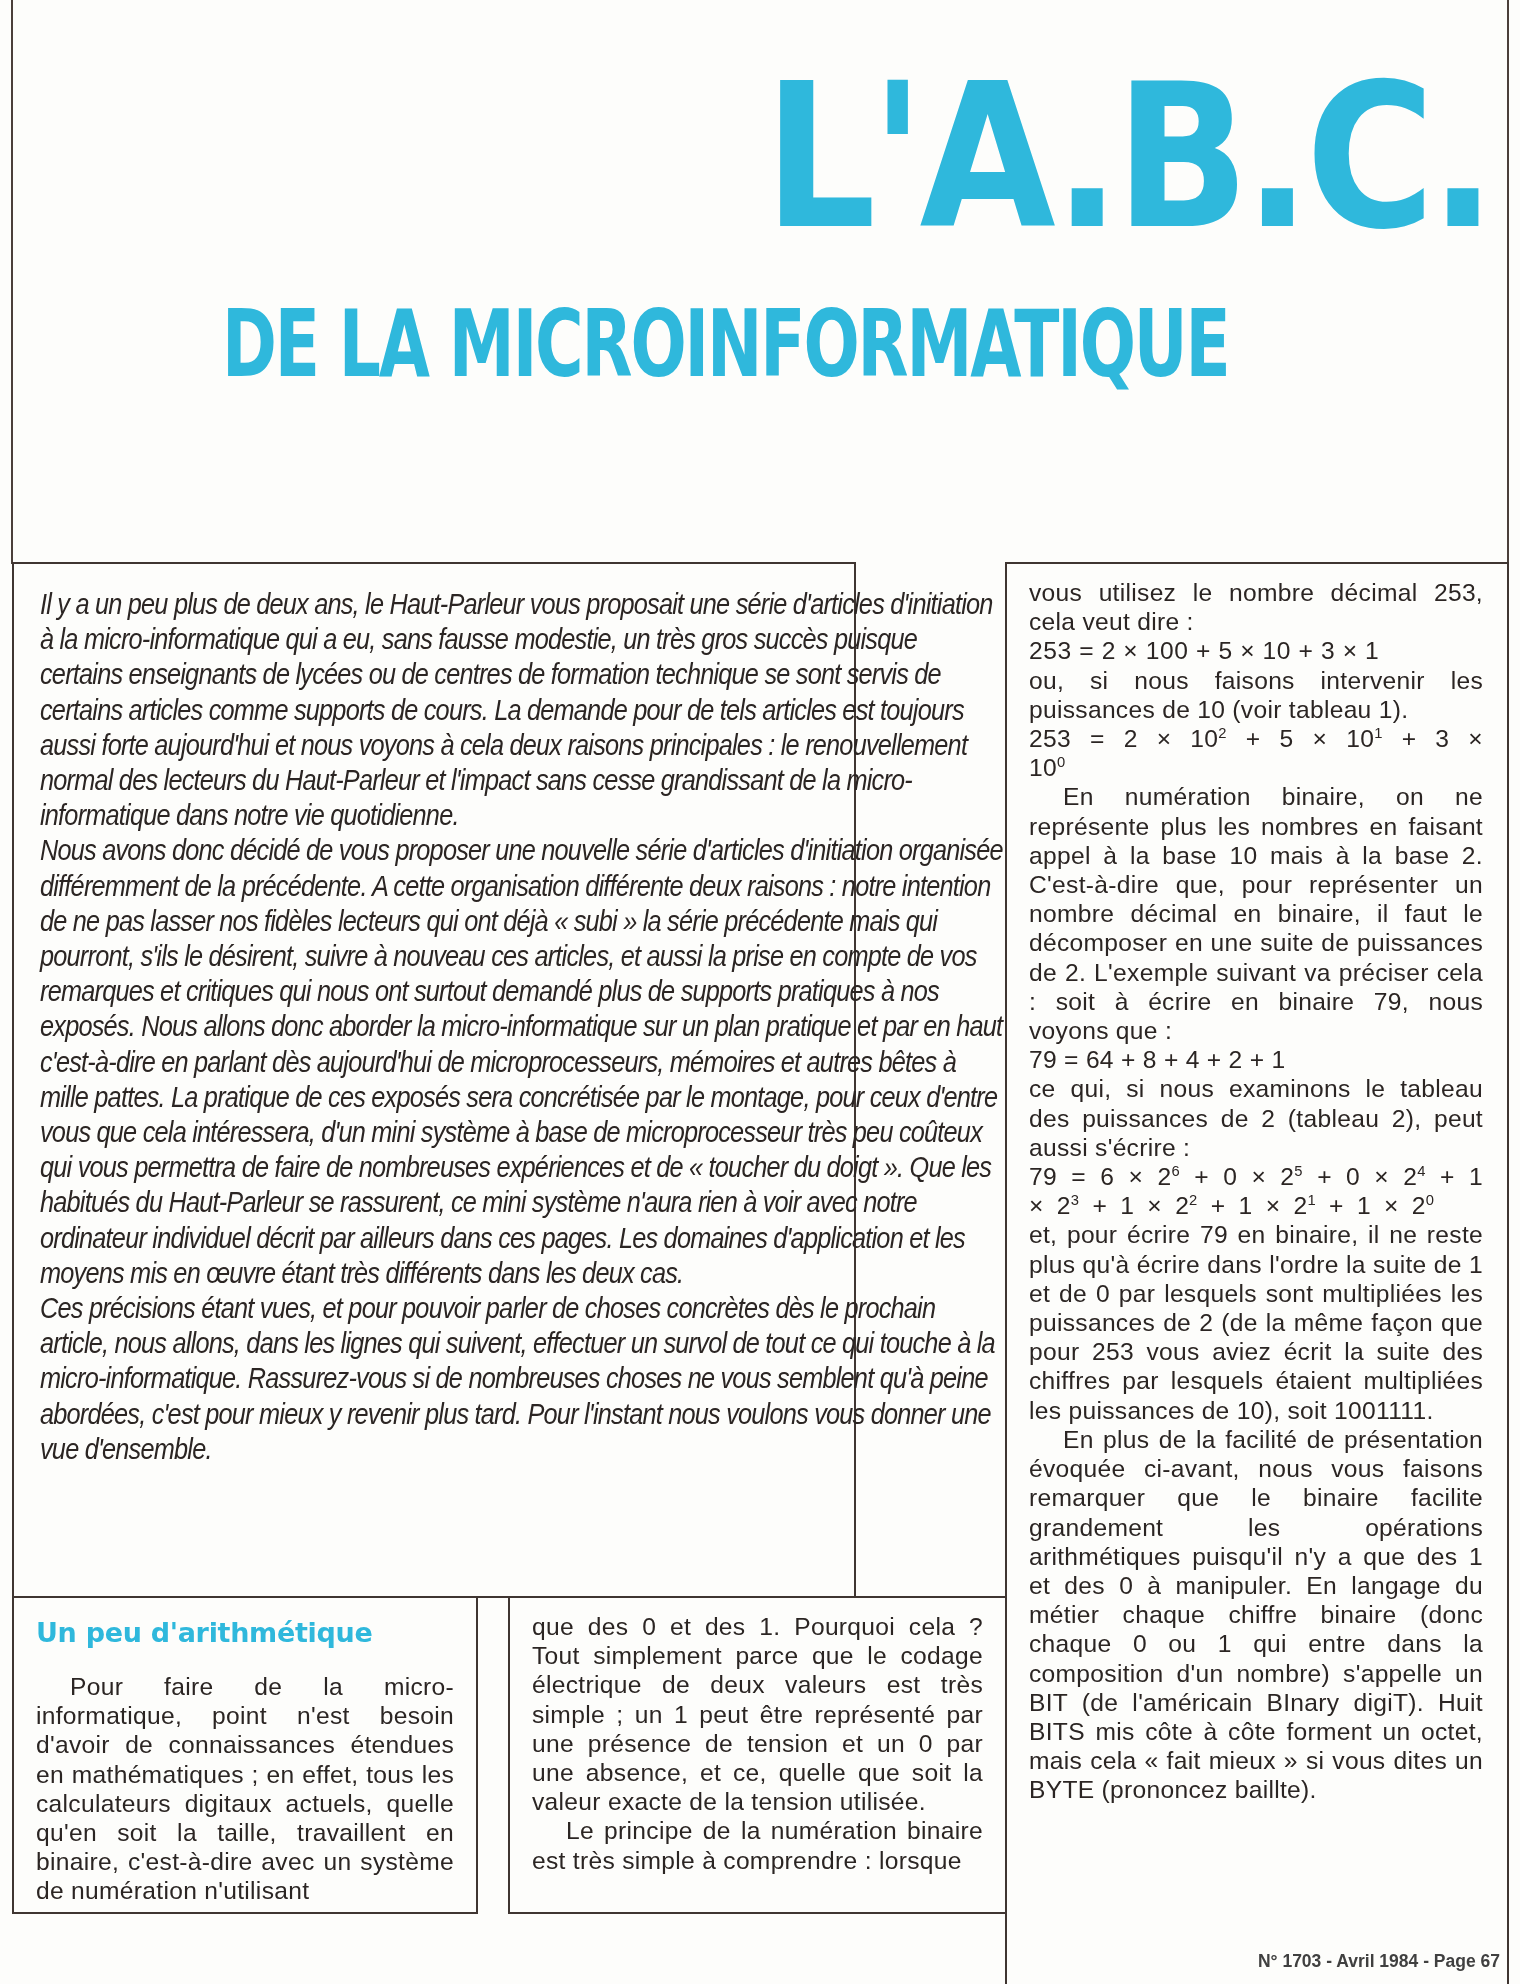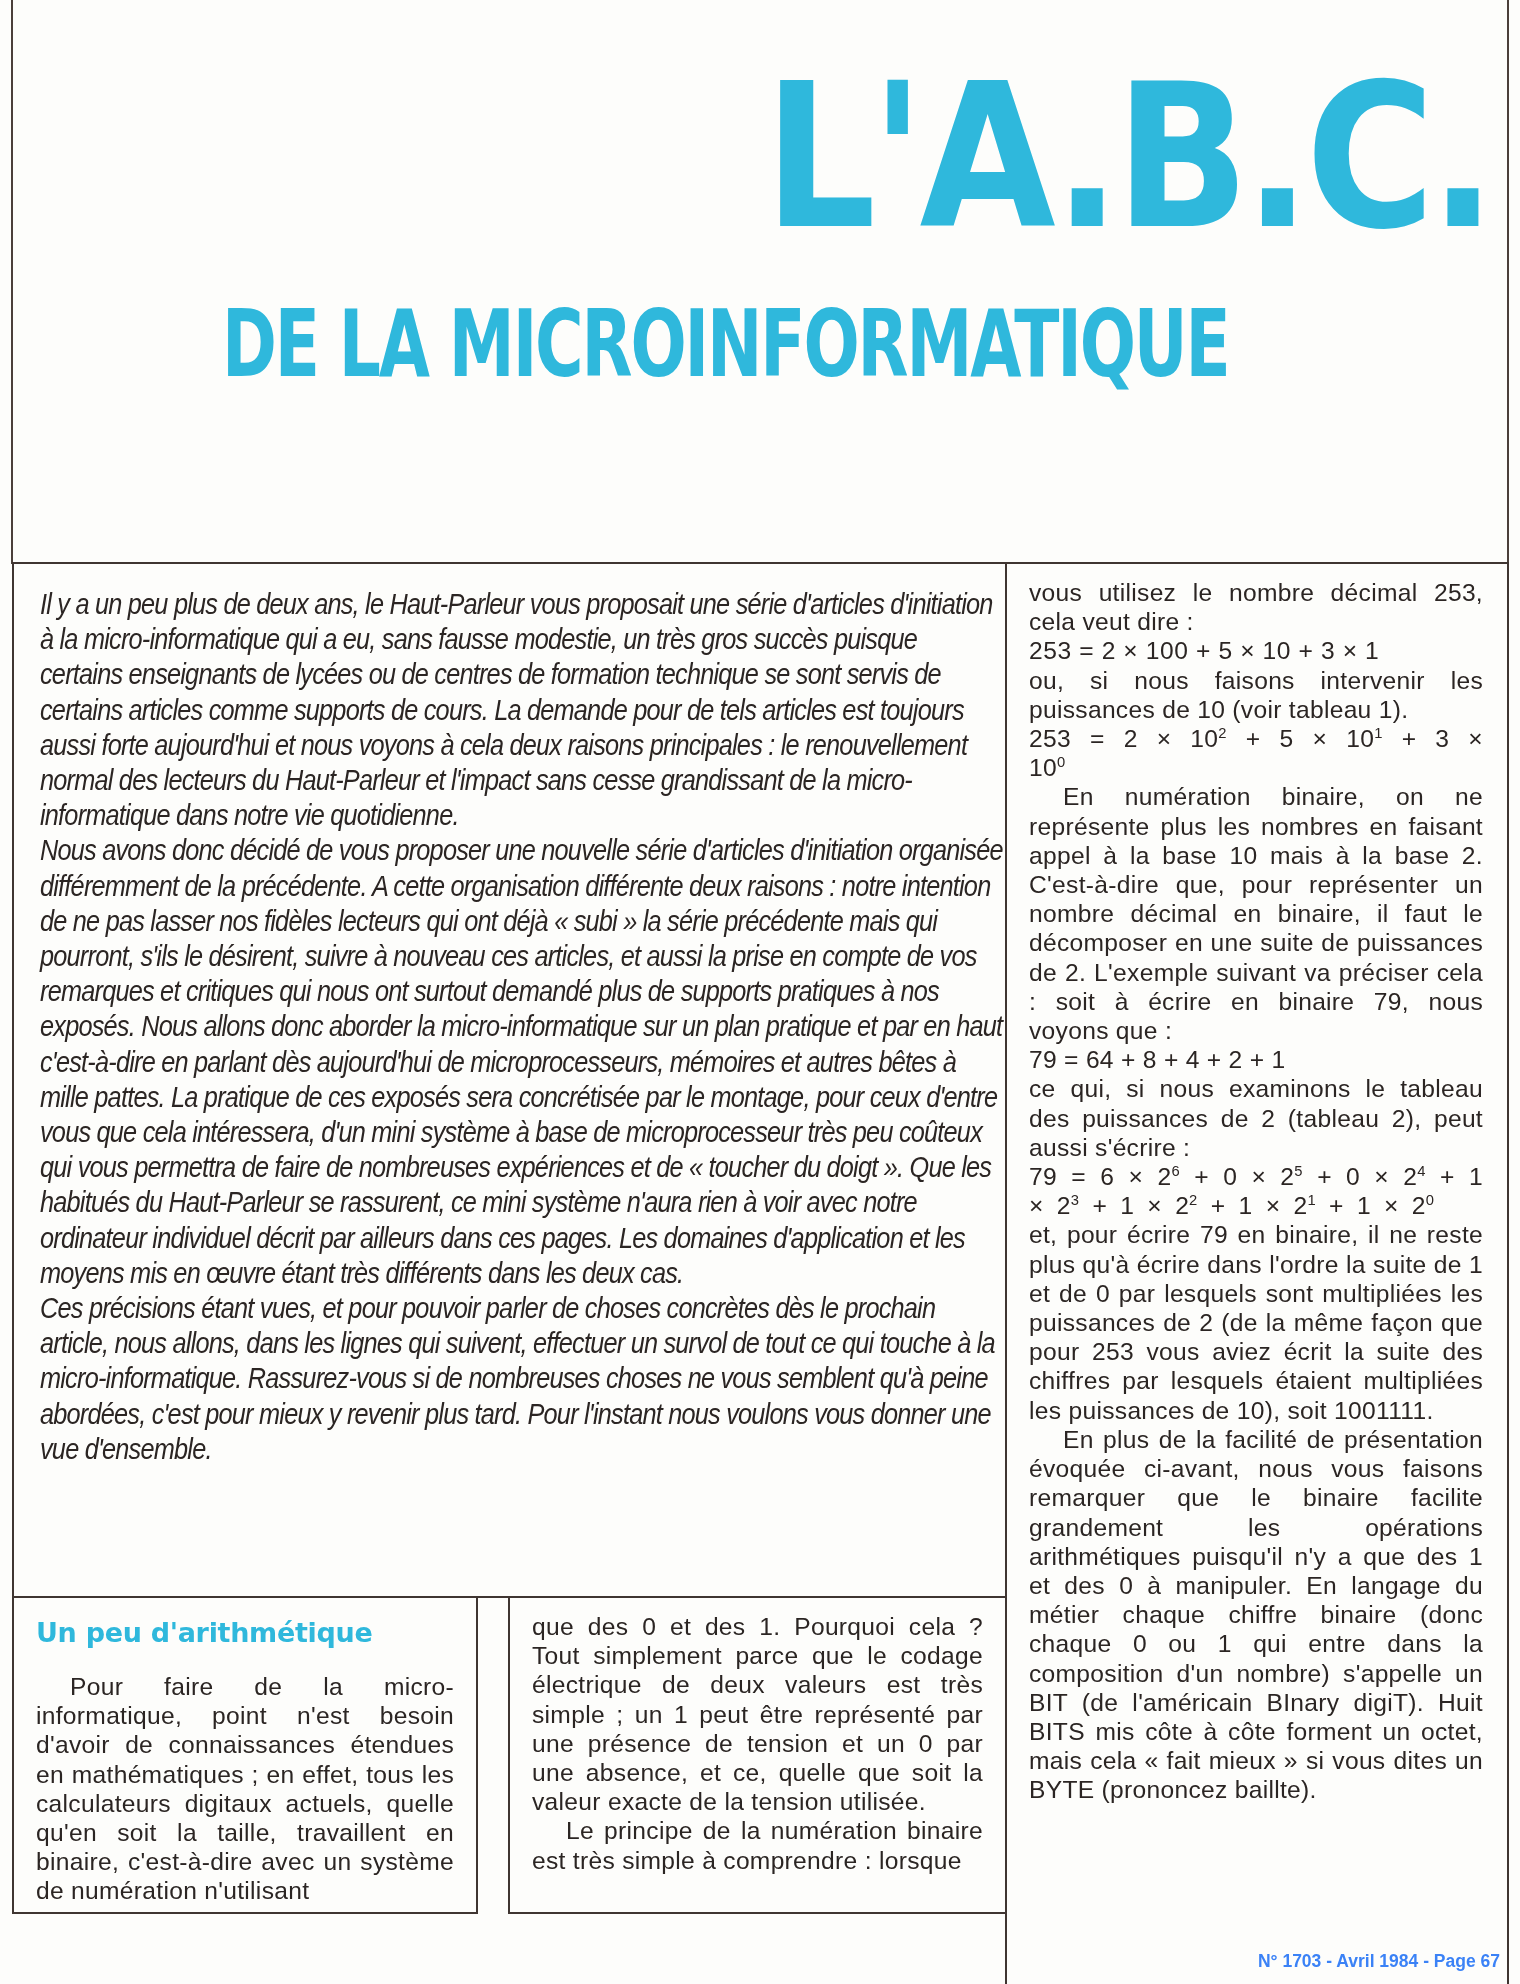--- a/index.html
+++ b/index.html
@@ -18,21 +18,21 @@
   }
   .title-sub {
     position: absolute; left: 222px; top: 300px; width: 1220px; height: 90px;
     font-family: "DejaVu Sans", sans-serif; font-weight: bold;
     font-size: 92px; line-height: 90px; color: #2fb8dc;
     letter-spacing: -3px; white-space: nowrap;
     transform: scaleX(0.72); transform-origin: left top;
   }
   .box { position: absolute; border: 2px solid #3f3531; box-sizing: border-box; }
   .intro {
-    left: 12px; top: 562px; width: 995px; height: 1036px;
+    left: 12px; top: 562px; width: 844px; height: 1036px;
     padding: 22px 24px 0 26px;
   }
   .intro p {
     margin: 0; font-family: "Liberation Sans", sans-serif; font-style: italic;
     font-size: 29.4px; line-height: 35.2px; letter-spacing: -0.9px;
     transform: scaleX(0.86); transform-origin: left top; width: 1120px;
     color: #2b2523;
   }
   .rightcol {
     left: 1005px; top: 562px; width: 504px; height: 1712px;
@@ -50,21 +50,21 @@
   .col p.last { text-align-last: left; }
   sup { font-size: 60%; vertical-align: 0.6em; line-height: 0; }
   .section-title {
     font-family: "DejaVu Sans", sans-serif; font-weight: bold;
     font-size: 27px; line-height: 34px; color: #2fb8dc;
     margin: 0 0 22px 0; letter-spacing: -0.3px;
   }
   .footer {
     position: absolute; right: 20px; top: 1951px;
     font-family: "Liberation Sans", sans-serif; font-weight: bold;
-    font-size: 17.5px; color: #3b82f6; white-space: nowrap;
+    font-size: 17.5px; color: #404040; white-space: nowrap;
   }
 </style>
 </head>
 <body>
 
 <div class="frame-line" style="left:11px; top:0; width:2px; height:564px;"></div>
 <div class="frame-line" style="left:1507px; top:0; width:2px; height:564px;"></div>
 
 <div class="title-abc">L'A.B.C.</div>
 <div class="title-sub">DE LA MICROINFORMATIQUE</div>

